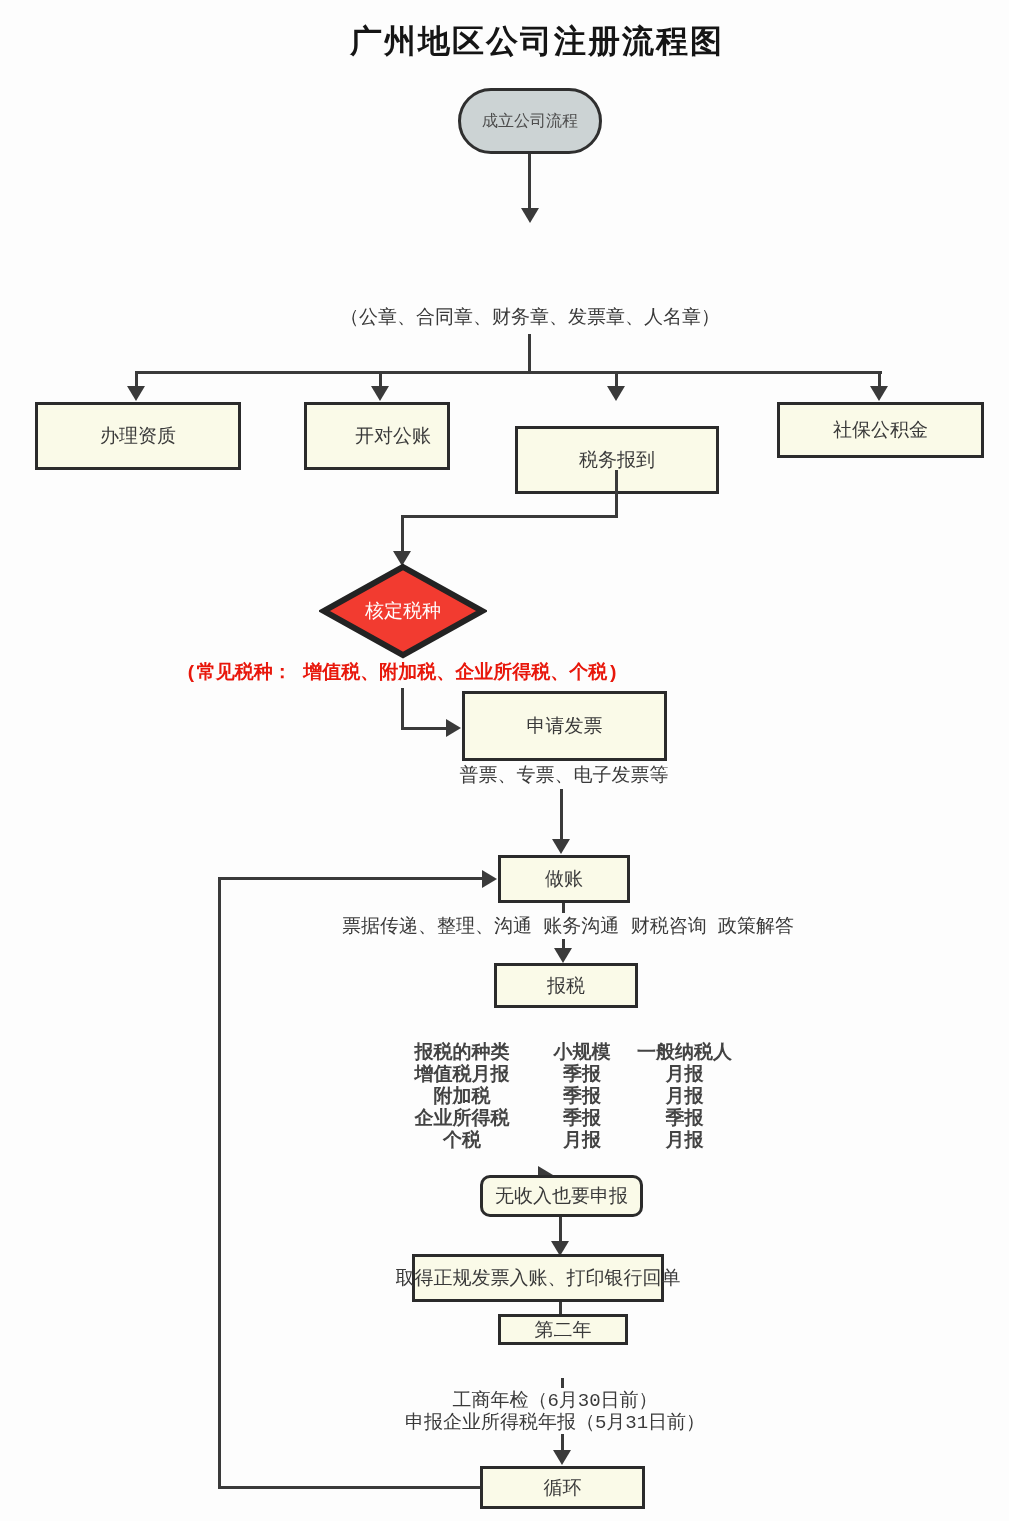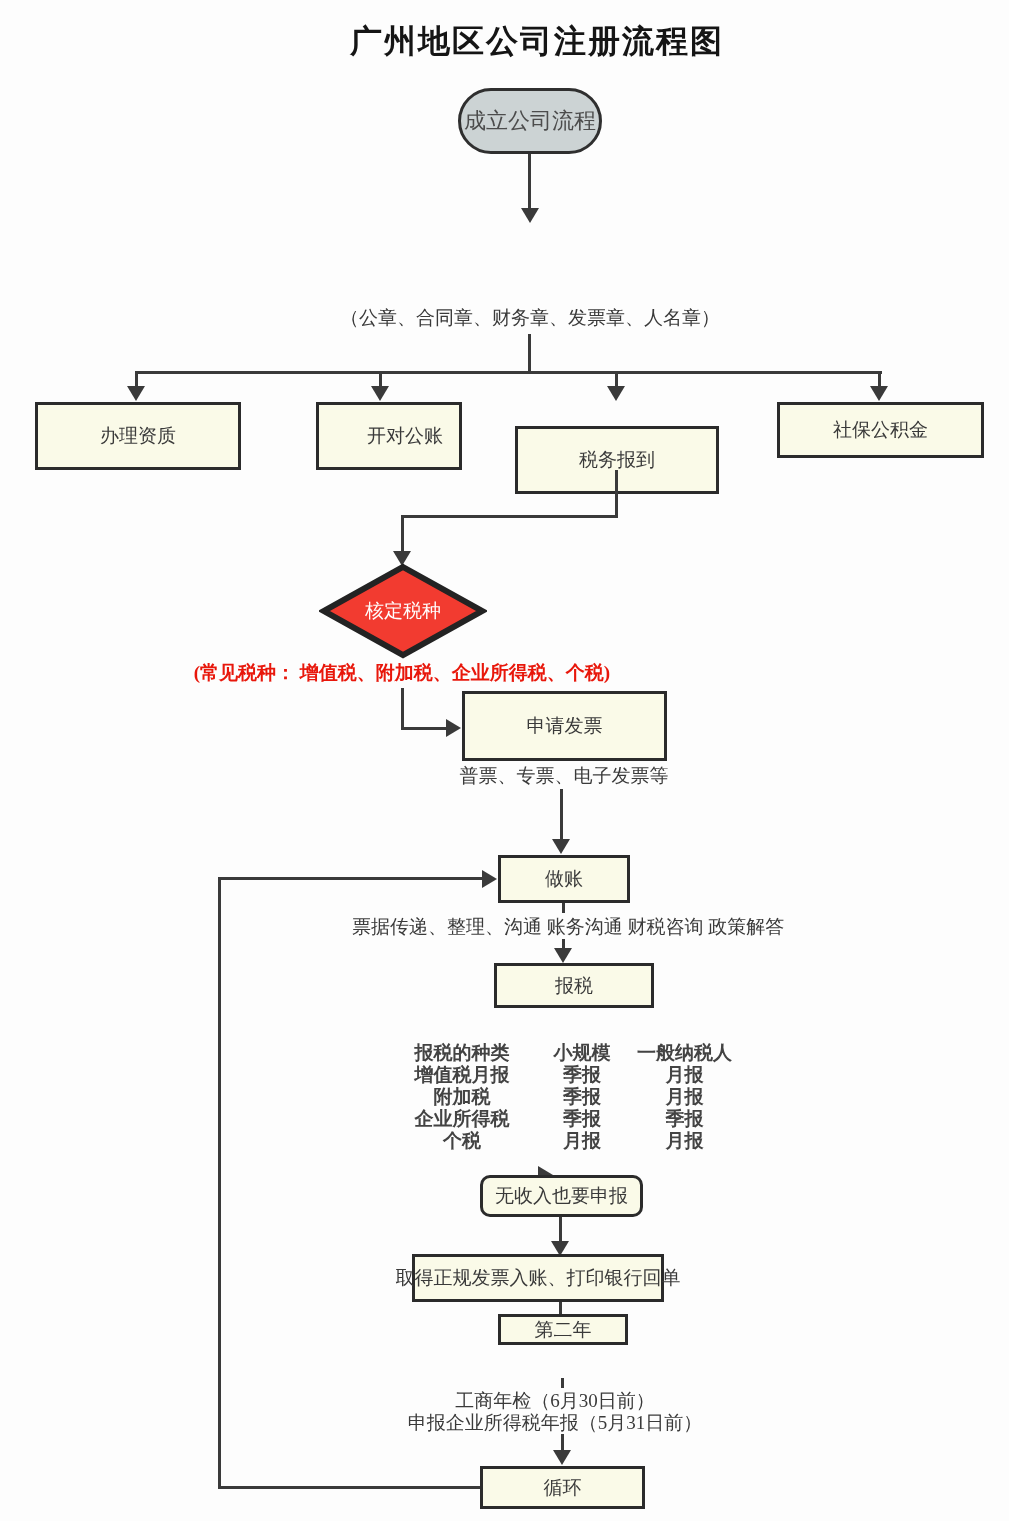--- a/index.html
+++ b/index.html
@@ -7,40 +7,40 @@
     --border-dark:#2b2b2b;
     --shape-cream:#fafae8;
     --shape-red:#f23b30;
     --shape-gray:#ccd3d4;
     --text-dark:#3a3a3a;
     --note-red:#e8170b;
   }
   html,body{margin:0;padding:0;background:#ffffff;}
   .canvas{
     position:relative;width:1009px;height:1521px;background:#fdfdfd;overflow:hidden;
-    font-family:Liberation Serif, serif;color:var(--text-dark);
+    font-family:Liberation Mono, monospace;color:var(--text-dark);
   }
   .title{
     position:absolute;top:20px;left:65px;right:0;margin:0;text-align:center;
     font-size:32px;font-weight:bold;color:#151515;letter-spacing:2px;white-space:nowrap;
   }
   .box{
     position:absolute;background:var(--shape-cream);border:3px solid var(--border-dark);
     display:flex;align-items:center;justify-content:center;
     font-size:19px;color:var(--text-dark);white-space:nowrap;box-sizing:border-box;
   }
   .box-red{
     position:absolute;background:var(--shape-red);border:4px solid #1e1e1e;
     display:flex;align-items:center;justify-content:center;
     font-size:19px;color:#ffffff;white-space:nowrap;box-sizing:border-box;
   }
   .pill{
     position:absolute;background:var(--shape-gray);border:3px solid #2f2f2f;border-radius:34px;
     display:flex;align-items:center;justify-content:center;
-    font-size:22px;color:#4c4c4c;white-space:nowrap;box-sizing:border-box;
+    font-size:16px;color:#4c4c4c;white-space:nowrap;box-sizing:border-box;
   }
   .diamond{position:absolute;}
   .diamond svg{display:block;}
   .diamond-label{
     position:absolute;inset:0;display:flex;align-items:center;justify-content:center;
     font-size:19px;color:#ffffff;white-space:nowrap;
   }
   .note{
     position:absolute;font-size:19px;color:var(--text-dark);text-align:center;
     white-space:nowrap;line-height:24px;
@@ -85,21 +85,21 @@
   <div class="vline" style="left:135px;top:372px;height:14px;"></div>
   <div class="arr-down" style="left:127px;top:386px;"></div>
   <div class="vline" style="left:379px;top:372px;height:14px;"></div>
   <div class="arr-down" style="left:371px;top:386px;"></div>
   <div class="vline" style="left:615px;top:372px;height:14px;"></div>
   <div class="arr-down" style="left:607px;top:386px;"></div>
   <div class="vline" style="left:878px;top:372px;height:14px;"></div>
   <div class="arr-down" style="left:870px;top:386px;"></div>
 
   <div class="box" style="left:35px;top:402px;width:206px;height:68px;">办理资质</div>
-  <div class="box" style="left:316px;top:402px;width:146px;height:68px;padding-left:32px;">开对公账</div>
+  <div class="box" style="left:304px;top:402px;width:146px;height:68px;padding-left:32px;">开对公账</div>
   <div class="box" style="left:515px;top:426px;width:204px;height:68px;">税务报到</div>
   <div class="box" style="left:777px;top:402px;width:207px;height:56px;">社保公积金</div>
 
   <div class="vline" style="left:615px;top:470px;height:48px;"></div>
   <div class="hline" style="left:402px;top:515px;width:216px;"></div>
   <div class="vline" style="left:401px;top:515px;height:36px;"></div>
   <div class="arr-down" style="left:393px;top:551px;"></div>
 
   <div class="diamond" style="left:319px;top:563px;width:168px;height:96px;">
     <svg width="168" height="96" viewBox="0 0 168 96">
@@ -124,21 +124,21 @@
   <div class="box" style="left:498px;top:855px;width:132px;height:48px;">做账</div>
 
   <div class="hline" style="left:218px;top:877px;width:264px;"></div>
   <div class="arr-right" style="left:482px;top:870px;"></div>
 
   <div class="vline" style="left:562px;top:903px;height:10px;"></div>
   <div class="note" style="left:338px;top:915px;width:460px;">票据传递、整理、沟通 账务沟通 财税咨询 政策解答</div>
   <div class="vline" style="left:562px;top:939px;height:10px;"></div>
   <div class="arr-down" style="left:554px;top:948px;"></div>
 
-  <div class="box" style="left:494px;top:963px;width:160px;height:45px;">报税</div>
+  <div class="box" style="left:494px;top:963px;width:144px;height:45px;">报税</div>
 
   <div class="taxtable">
     <span class="tcell">报税的种类</span>
     <span class="tcell">小规模</span>
     <span class="tcell">一般纳税人</span>
     <span class="tcell">增值税月报</span>
     <span class="tcell">季报</span>
     <span class="tcell">月报</span>
     <span class="tcell">附加税</span>
     <span class="tcell">季报</span>

